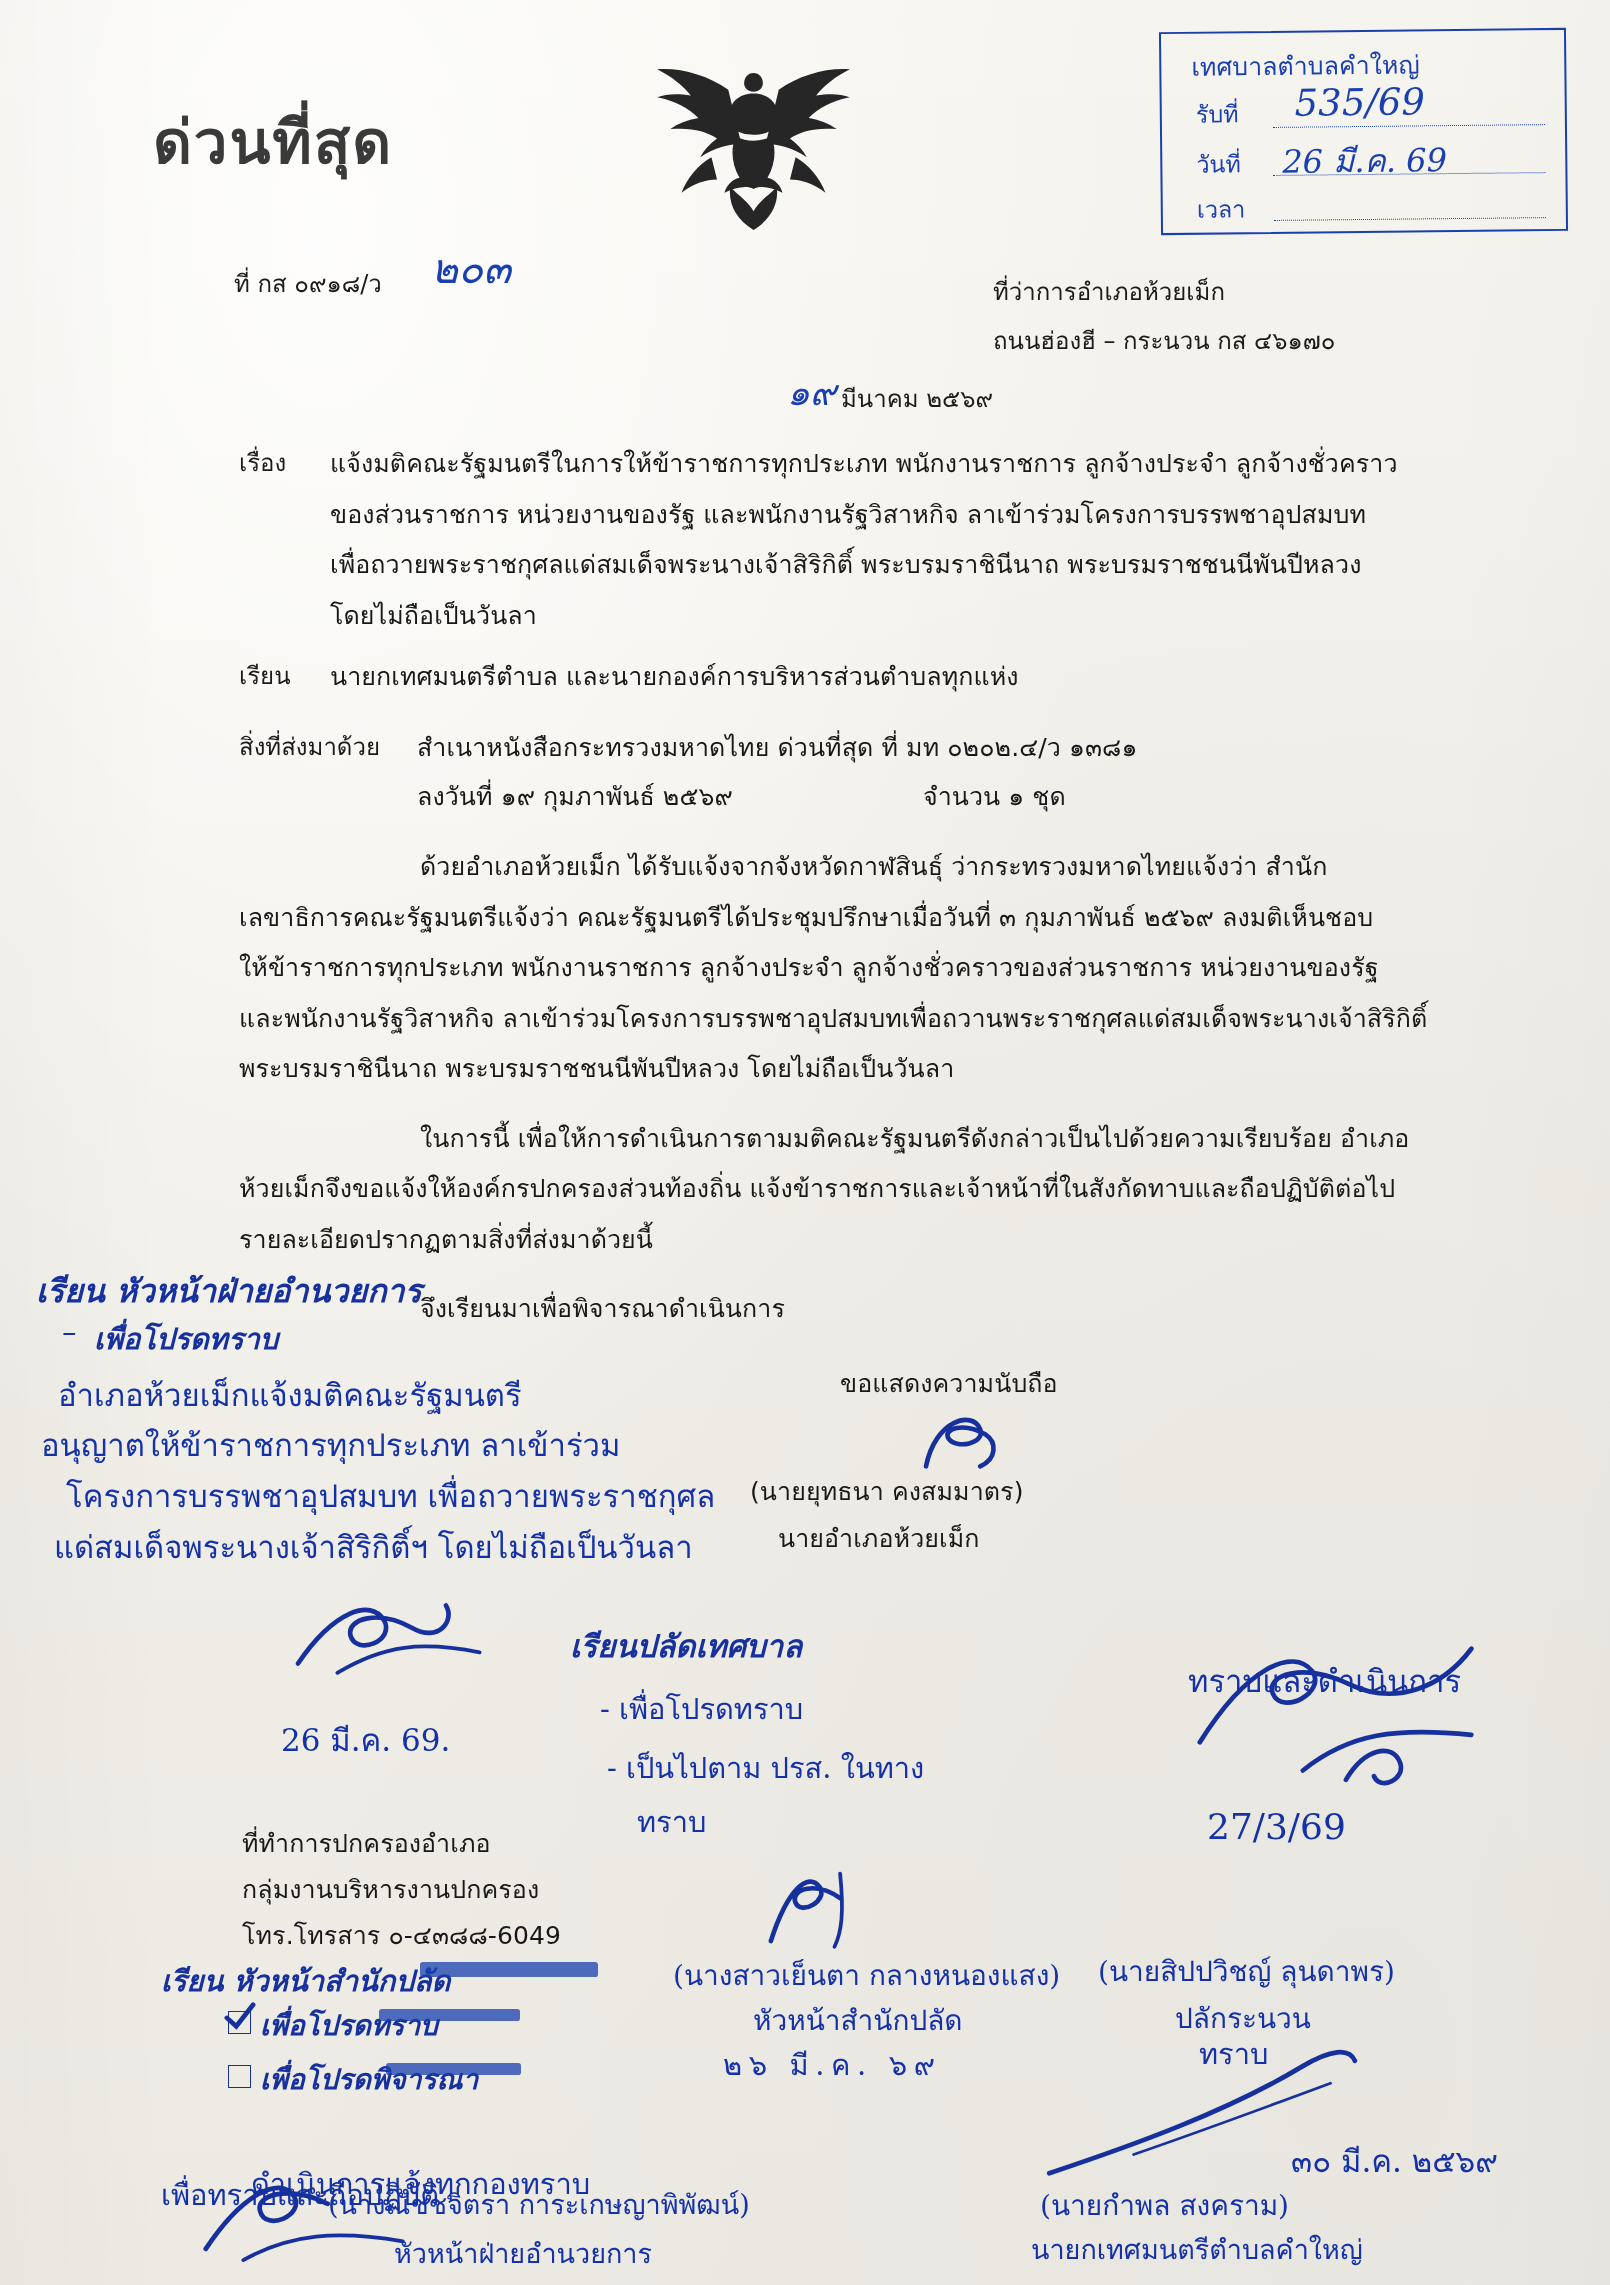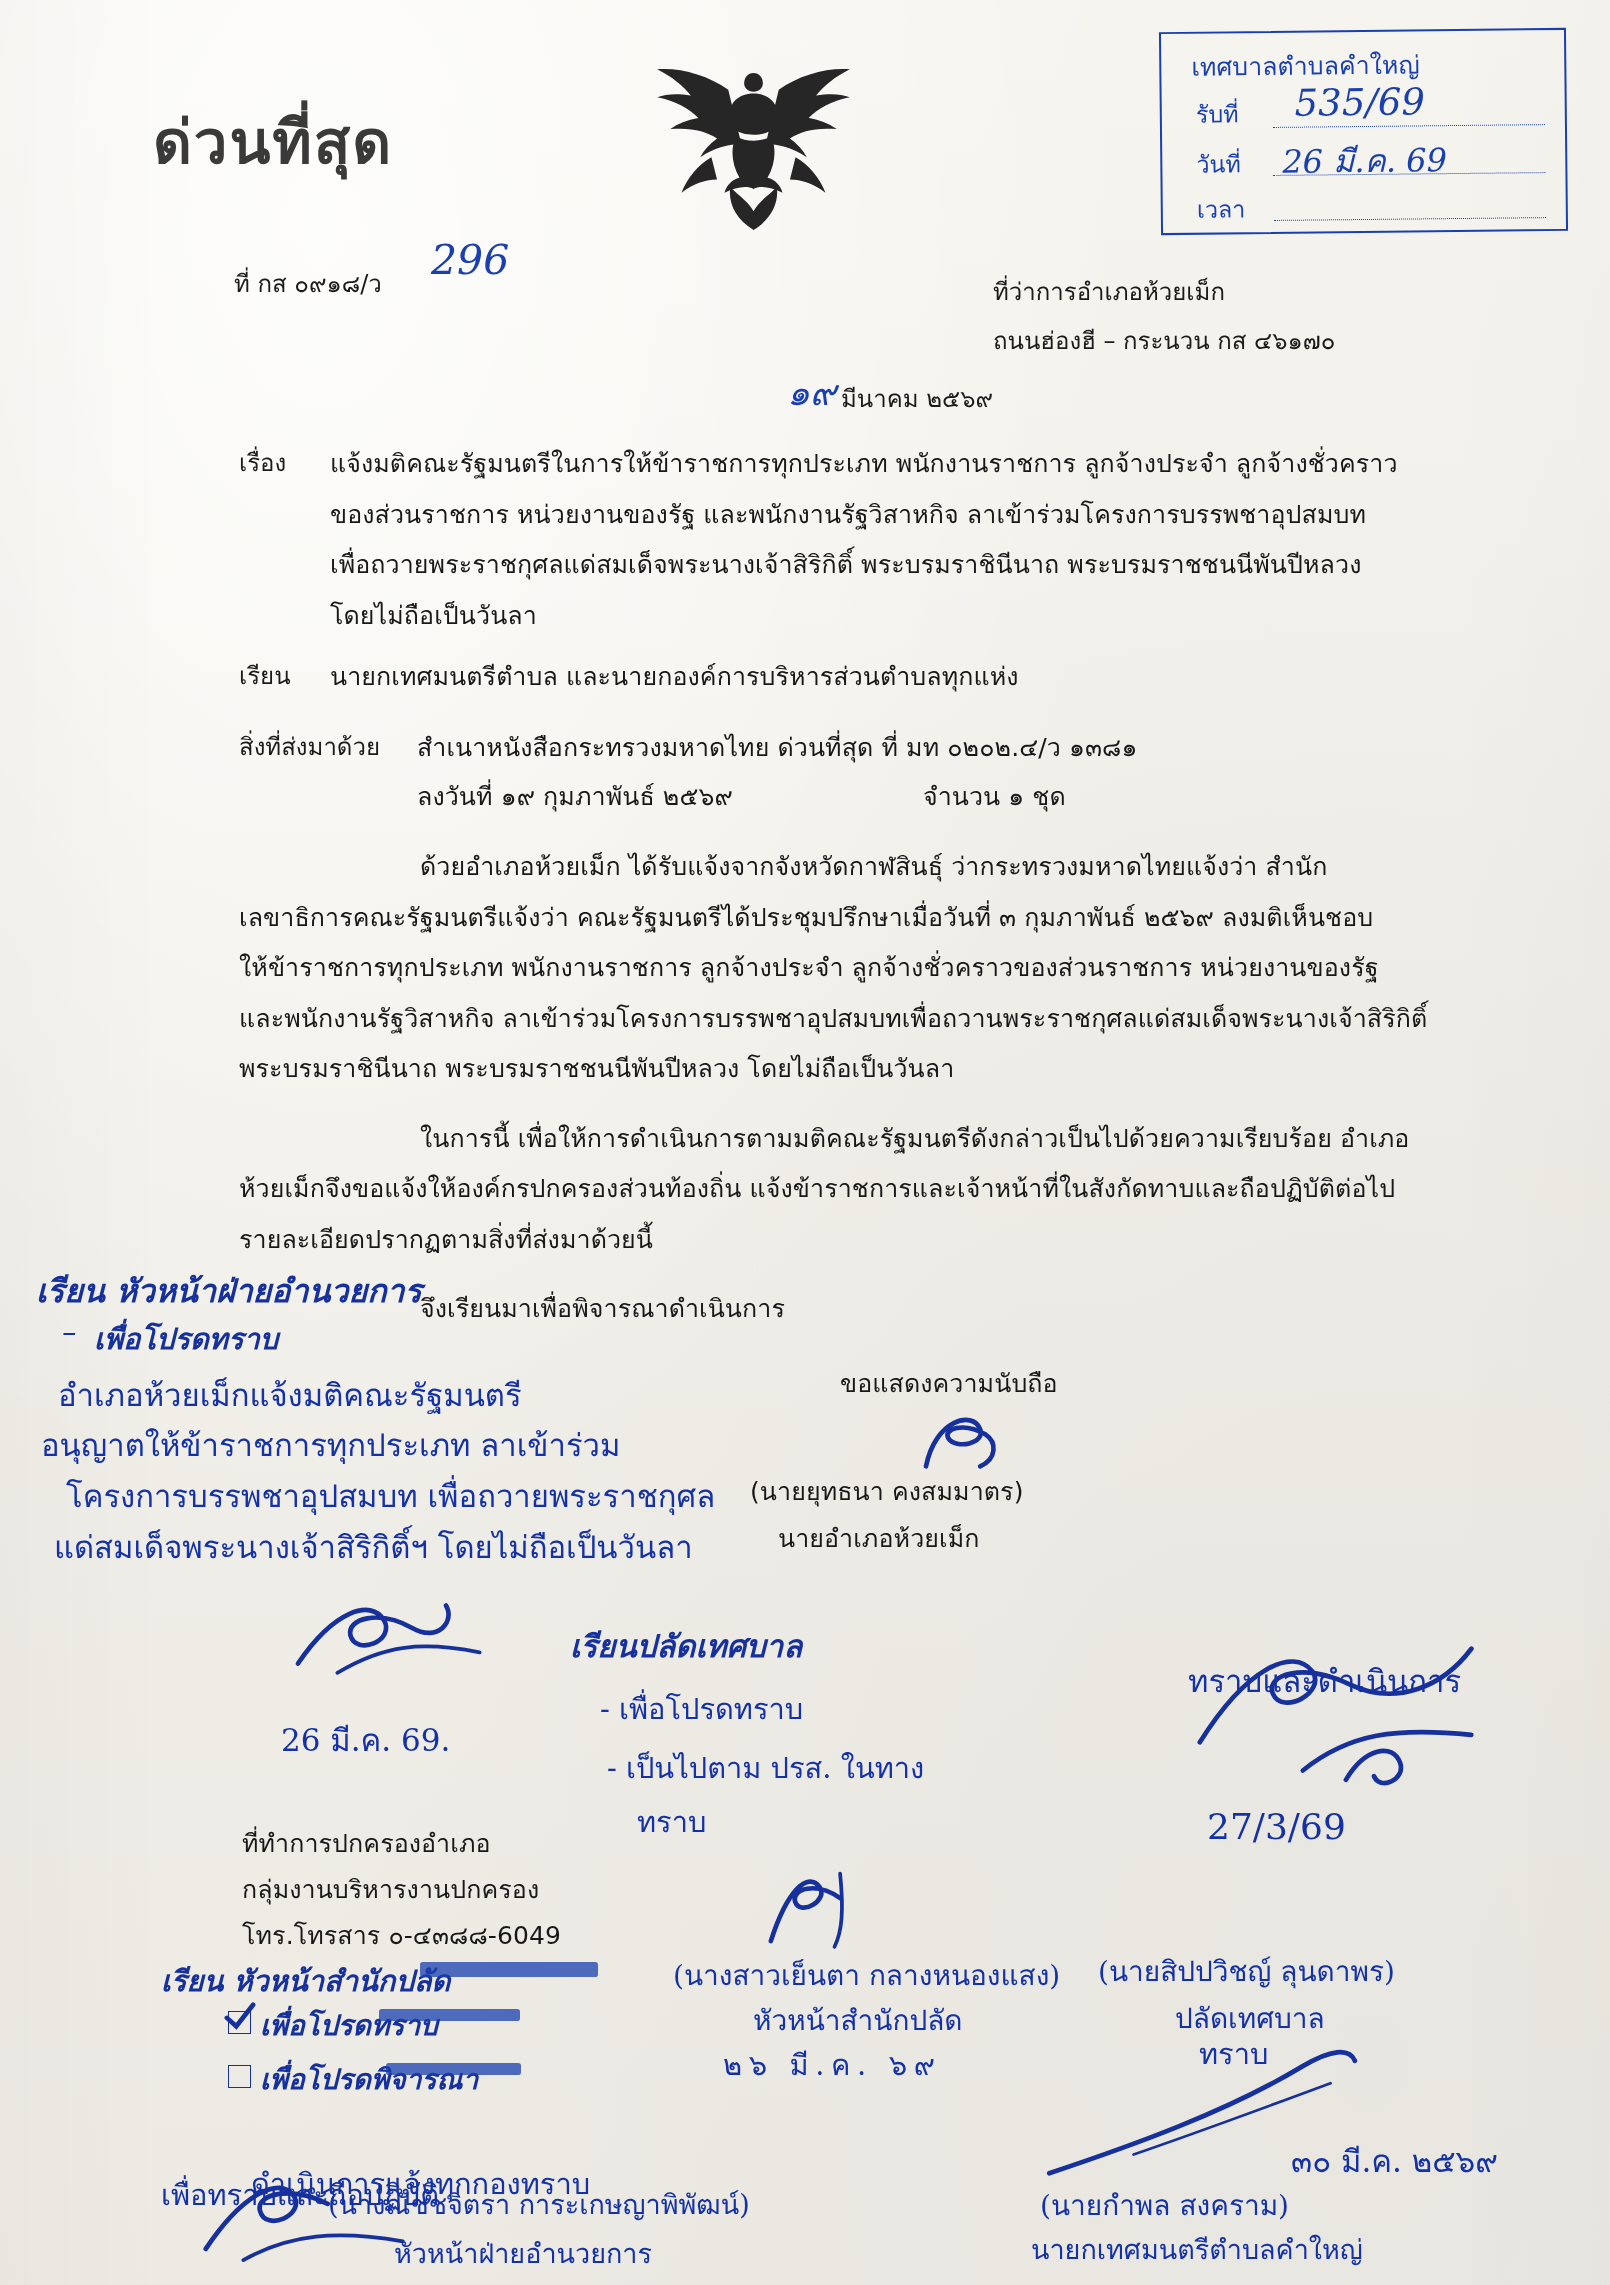--- a/index.html
+++ b/index.html
@@ -81,21 +81,21 @@
         <path d="M142 36 c22 -16 52 -24 76 -22 c-16 8 -28 18 -36 28 c14 -2 26 -2 36 2 c-20 4 -34 12 -44 22 c12 2 22 6 30 12 c-22 -2 -38 2 -50 10 c8 6 14 12 18 20 c-16 -10 -30 -14 -44 -14z"></path>
         <path d="M96 86 c12 6 26 6 38 0 c6 14 4 30 -4 44 c8 2 14 8 16 16 c-12 -6 -24 -8 -31 -4 c-7 -4 -19 -2 -31 4 c2 -8 8 -14 16 -16 c-8 -14 -10 -30 -4 -44z"></path>
         <path d="M90 140 c10 10 20 16 25 26 c5 -10 15 -16 25 -26 c2 18 -6 34 -25 46 c-19 -12 -27 -28 -25 -46z"></path>
         <path d="M70 108 c-14 8 -26 22 -32 38 c14 -10 26 -14 38 -14z"></path>
         <path d="M160 108 c14 8 26 22 32 38 c-14 -10 -26 -14 -38 -14z"></path>
       </g>
     </svg>
   </div>
 
   <div class="line printed" style="left:234px;top:264px;">ที่ กส ๐๙๑๘/ว</div>
-  <div class="hand" style="position:absolute;left:431px;top:236px;font-size:41px;">296</div>
+  <div class="hand" style="position:absolute;left:431px;top:236px;font-size:41px;">๒๐๓</div>
 
   <div class="line printed" style="left:993px;top:272px;">ที่ว่าการอำเภอห้วยเม็ก</div>
   <div class="line printed" style="left:993px;top:321px;">ถนนฮ่องฮี – กระนวน กส ๔๖๑๗๐</div>
 
   <div class="hand" style="position:absolute;left:787px;top:364px;font-size:36px;">๑๙</div>
   <div class="line printed" style="left:841px;top:379px;">มีนาคม ๒๕๖๙</div>
 
   <div class="line printed" style="left:239px;top:443px;">เรื่อง</div>
   <div class="body-line printed" style="left:330px;top:443px;">แจ้งมติคณะรัฐมนตรีในการให้ข้าราชการทุกประเภท  พนักงานราชการ  ลูกจ้างประจำ ลูกจ้างชั่วคราว</div>
   <div class="body-line printed" style="left:330px;top:544px;">เพื่อถวายพระราชกุศลแด่สมเด็จพระนางเจ้าสิริกิติ์  พระบรมราชินีนาถ  พระบรมราชชนนีพันปีหลวง</div>
@@ -170,21 +170,21 @@
   <div class="hw" style="left:1188px;top:1656px;font-size:31px;">ทราบและดำเนินการ</div>
   <div class="sig" style="left:1162px;top:1630px;">
     <svg width="394" height="206" viewBox="0 0 420 220">
       <path d="M40 120 C90 40 140 18 160 44 C176 66 128 92 118 68 C110 48 150 34 200 58 C250 82 300 60 330 20" fill="none" stroke="#16309e" stroke-width="5" stroke-linecap="round"></path>
       <path d="M150 150 C200 110 250 104 330 112" fill="none" stroke="#16309e" stroke-width="5" stroke-linecap="round"></path>
       <path d="M196 160 C216 126 246 120 254 142 C260 160 232 172 226 156" fill="none" stroke="#16309e" stroke-width="5" stroke-linecap="round"></path>
     </svg>
   </div>
   <div class="hw" style="left:1207px;top:1806px;font-size:36px;">27/3/69</div>
   <div class="hw" style="left:1098px;top:1949px;font-size:28px;">(นายสิปปวิชญ์  ลุนดาพร)</div>
-  <div class="hw" style="left:1175px;top:1996px;font-size:28px;">ปลัดเทศบาล</div>
+  <div class="hw" style="left:1175px;top:1996px;font-size:28px;">ปลักระนวน</div>
 
   <div class="hw" style="left:1199px;top:2031px;font-size:29px;">ทราบ</div>
   <div class="sig" style="left:1021px;top:2042px;">
     <svg width="394" height="150" viewBox="0 0 420 160">
       <path d="M30 140 C120 110 220 74 300 26 C330 8 350 6 356 20" fill="none" stroke="#16309e" stroke-width="5" stroke-linecap="round"></path>
       <path d="M120 120 C190 96 260 70 330 44" fill="none" stroke="#16309e" stroke-width="3" stroke-linecap="round"></path>
     </svg>
   </div>
   <div class="hw" style="left:1291px;top:2136px;font-size:31px;">๓๐ มี.ค. ๒๕๖๙</div>
   <div class="hw" style="left:1040px;top:2183px;font-size:28px;">(นายกำพล  สงคราม)</div>

